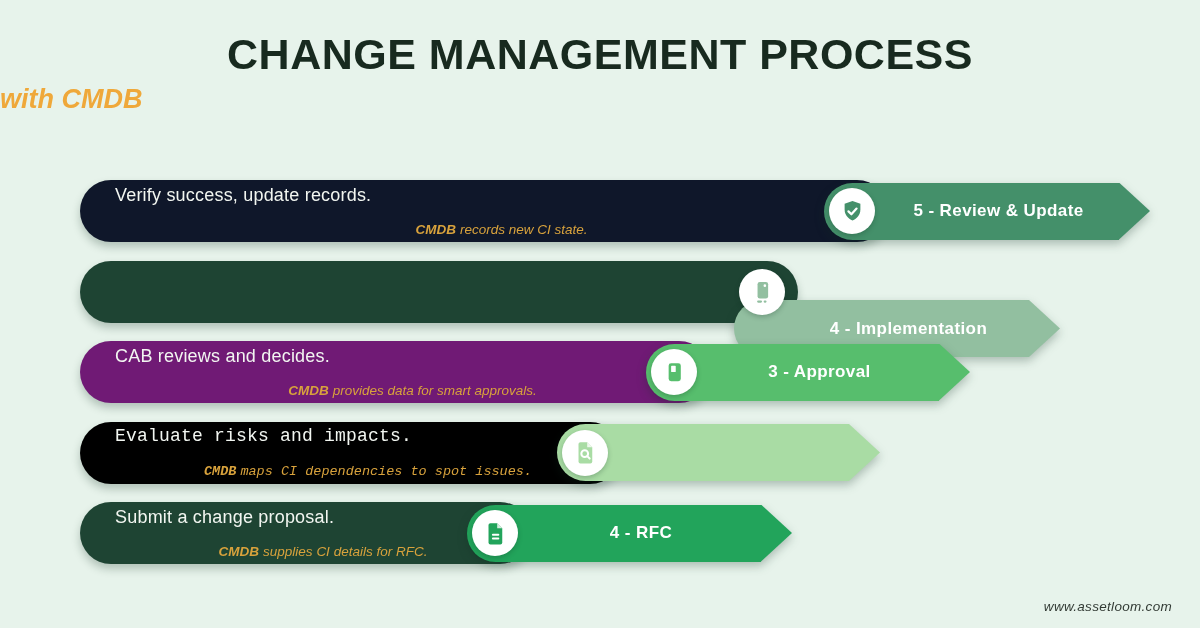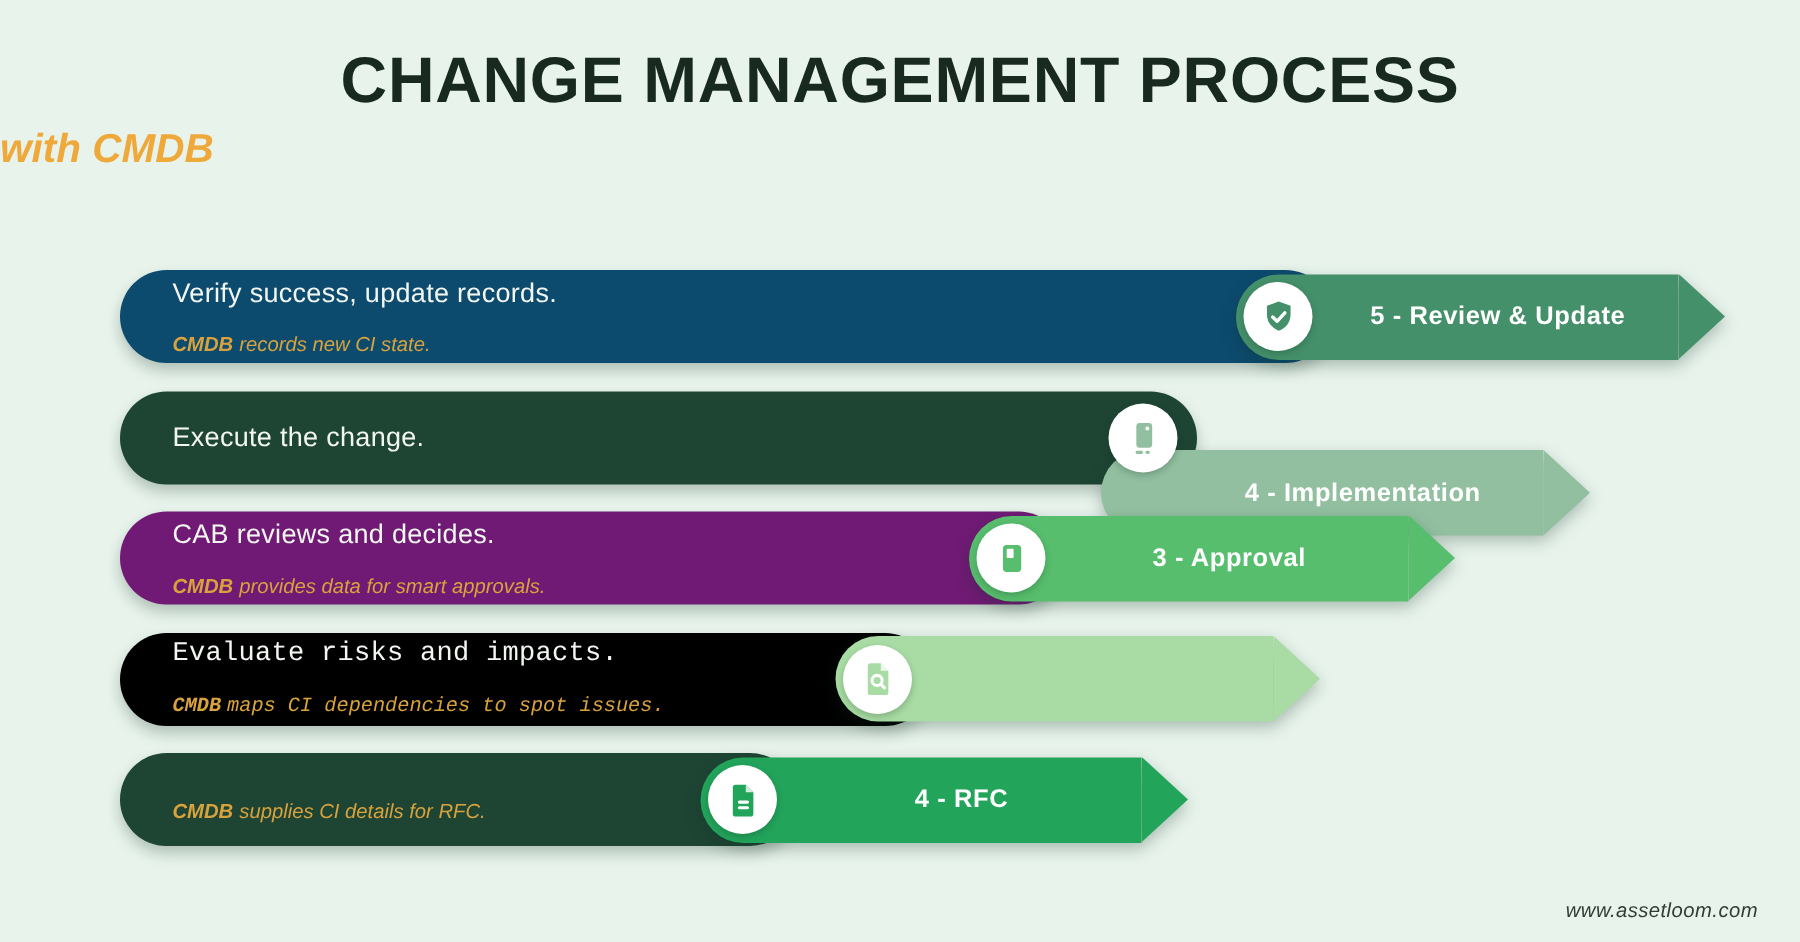--- a/index.html
+++ b/index.html
@@ -17,21 +17,21 @@
     font-size:27px;font-weight:700;font-style:italic;color:#EFA83A;
   }
   .row{position:absolute;left:0;top:0;width:1200px;height:0;}
   .darkbar{
     position:absolute;height:62px;border-radius:31px;
     display:flex;flex-direction:column;justify-content:center;
     padding-left:35px;box-sizing:border-box;
     box-shadow:0 5px 9px rgba(16,48,32,.25);
   }
   .headline{font-size:18px;color:#F2F6F1;letter-spacing:.2px;line-height:1.25;}
-  .note{font-size:13.5px;font-style:italic;color:#D8A23C;margin-top:16px;line-height:1.2;}
+  .note{font-size:13.5px;font-style:italic;color:#D8A23C;margin-top:16px;line-height:1.2;text-align:center;}
   .note .cmdb{font-weight:700;margin-right:4px;}
   .arrow{position:absolute;filter:drop-shadow(0 4px 5px rgba(16,48,32,.28));}
   .arrow-body{position:absolute;left:0;top:0;height:57px;border-radius:28.5px 0 0 28.5px;}
   .arrow-tip{
     position:absolute;top:0;width:31px;height:57px;
     clip-path:polygon(0 0,100% 50%,0 100%);
   }
   .arrow-label{
     position:absolute;top:0;height:57px;display:flex;align-items:center;justify-content:center;
     font-size:17px;font-weight:700;color:#FFFFFF;letter-spacing:.4px;white-space:nowrap;
@@ -47,42 +47,41 @@
   }
 </style>
 </head>
 <body>
 
 <div id="canvas">
   <div class="title">CHANGE MANAGEMENT PROCESS</div>
   <div class="subtitle">with CMDB</div>
   <div id="rows">
   <div class="row">
-    <div class="darkbar" style="left: 80px; top: 180px; width: 808px; background: #0c4a6e;">
+    <div class="darkbar" style="left: 80px; top: 180px; width: 808px; background: #0f172a;">
       <div class="headline">Verify success, update records.</div>
       <div class="note">
         <span class="cmdb">CMDB</span><span>records new CI state.</span>
       </div>
     </div>
     <div class="arrow" style="left: 823.5px; top: 182.5px; width: 326.5px; height: 57px;">
       <div class="arrow-body" style="width: 295.5px; background: rgb(68, 144, 106);"></div>
       <div class="arrow-tip" style="left: 295.5px; background: rgb(68, 144, 106);"></div>
       <div class="arrow-label" style="left: 54.5px; width: 241px;">5 - Review &amp; Update</div>
     </div>
     <div class="icon-circle" style="left: 829px; top: 188px;">
           <svg width="27" height="27" viewBox="0 0 24 24">
       <path d="M12 2.6l7 2.6v5.1c0 4.6-3 8.2-7 9.7-4-1.5-7-5.1-7-9.7V5.2z" fill="#44906A"></path>
       <polyline points="8.4,11.9 11,14.4 15.6,9.4" fill="none" stroke="#fff" stroke-width="2" stroke-linecap="round" stroke-linejoin="round"></polyline>
           </svg>
         </div>
   </div>
 
   <div class="row">
     <div class="darkbar" style="left: 80px; top: 260.5px; width: 718px; background: rgb(30, 68, 51);">
-      <div class="headline">Execute the change.</div>
     </div>
     <div class="arrow" style="left: 733.5px; top: 263px; width: 326.5px; height: 57px; margin-top: 37px;">
       <div class="arrow-body" style="width: 295.5px; background: rgb(146, 191, 160);"></div>
       <div class="arrow-tip" style="left: 295.5px; background: rgb(146, 191, 160);"></div>
       <div class="arrow-label" style="left: 54.5px; width: 241px;">4 - Implementation</div>
     </div>
     <div class="icon-circle" style="left: 739px; top: 268.5px;">
           <svg width="27" height="27" viewBox="0 0 24 24">
       <rect x="7.6" y="3.6" width="9.4" height="14.6" rx="2" fill="#92BFA0"></rect>
       <circle cx="14.1" cy="6.8" r="1.15" fill="#fff"></circle>
@@ -128,20 +127,21 @@
       <path d="M7.5 2.8h6l4.5 4.5V20a1.7 1.7 0 0 1-1.7 1.7H7.5A1.7 1.7 0 0 1 5.8 20V4.5a1.7 1.7 0 0 1 1.7-1.7z" fill="#A9DCA4"></path>
       <path d="M13.5 2.8v4.5H18z" fill="#fff" opacity=".8"></path>
       <circle cx="11.3" cy="13" r="3" fill="none" stroke="#fff" stroke-width="1.8"></circle>
       <line x1="13.5" y1="15.2" x2="15.7" y2="17.4" stroke="#fff" stroke-width="1.8" stroke-linecap="round"></line>
           </svg>
         </div>
   </div>
 
   <div class="row">
     <div class="darkbar" style="left: 80px; top: 502px; width: 451px; background: rgb(30, 68, 51);">
+      <div class="headline">Submit a change proposal.</div>
       <div class="note">
         <span class="cmdb">CMDB</span><span>supplies CI details for RFC.</span>
       </div>
     </div>
     <div class="arrow" style="left: 466.5px; top: 504.5px; width: 325.5px; height: 57px;">
       <div class="arrow-body" style="width: 294.5px; background: rgb(34, 164, 91);"></div>
       <div class="arrow-tip" style="left: 294.5px; background: rgb(34, 164, 91);"></div>
       <div class="arrow-label" style="left: 54.5px; width: 240px;">4 - RFC</div>
     </div>
     <div class="icon-circle" style="left: 472px; top: 510px;">

